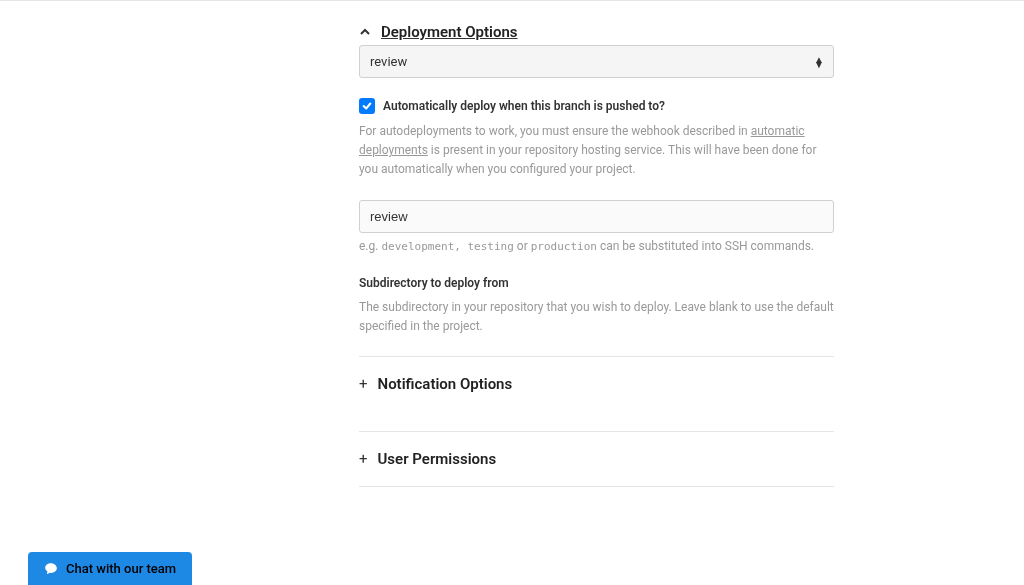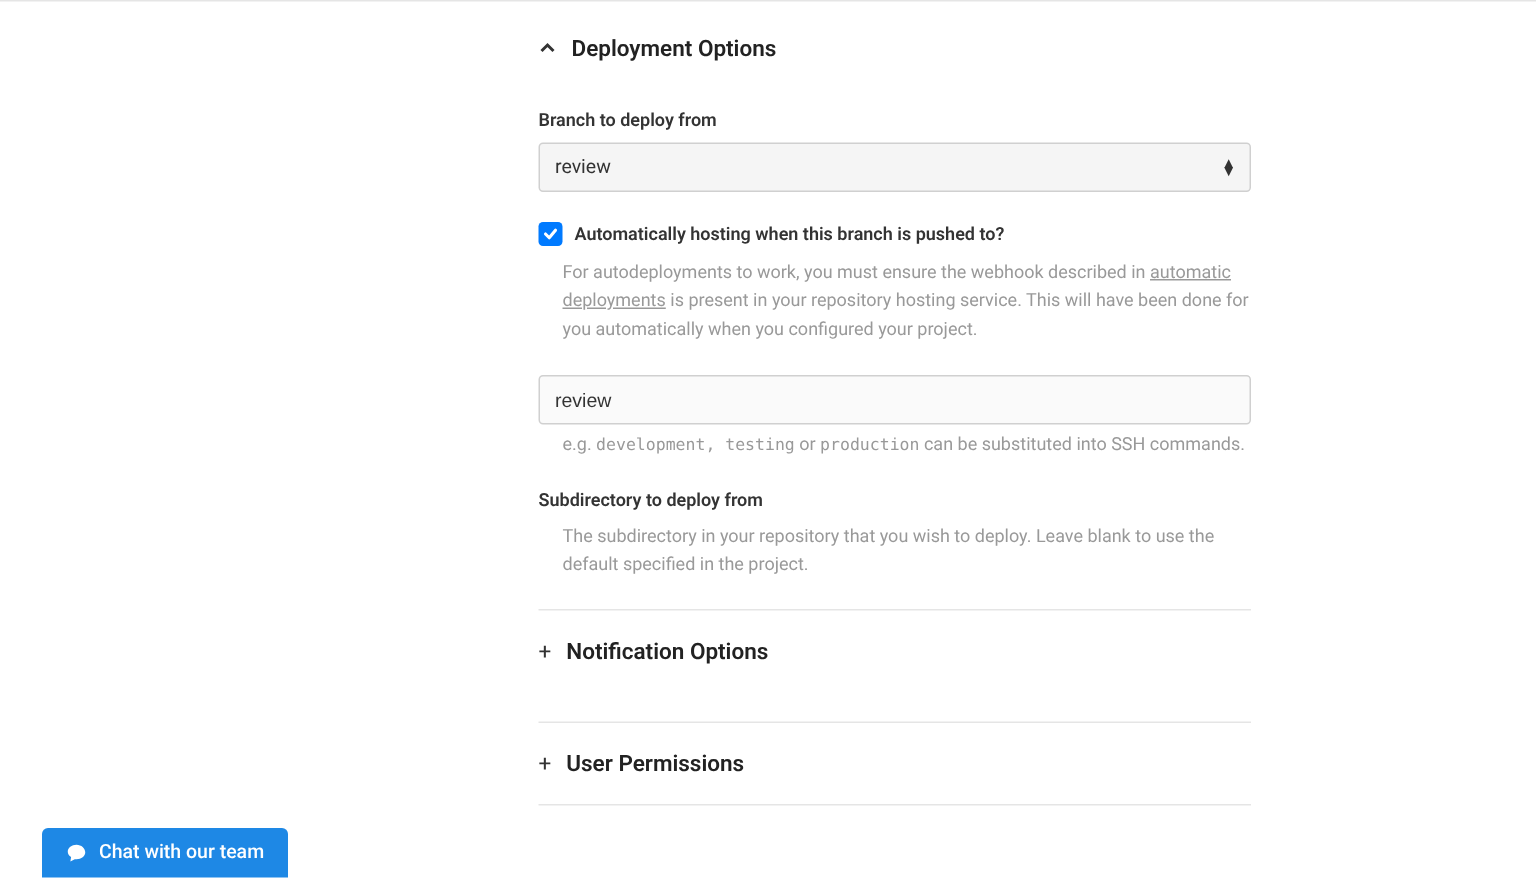--- a/index.html
+++ b/index.html
@@ -18,22 +18,23 @@
       border-top: 1px solid #e5e5e5;
     }
     .container {
       max-width: 475px;
       margin-left: 359px;
       padding-top: 22px;
     }
     .section-header {
       display: flex;
       align-items: center;
-      margin-bottom: 32px;
-      cursor: pointer;
+      margin-bottom: 4px;
+      cursor: pointer;
+      text-decoration: underline;
     }
     .section-header .chevron {
       width: 12px;
       height: 12px;
       margin-right: 10px;
       display: flex;
       align-items: center;
       justify-content: center;
     }
     .section-header h2 {
@@ -110,21 +111,20 @@
       font-size: 12px;
       font-weight: 600;
       color: #333;
       cursor: pointer;
     }
     .help-text {
       font-size: 12px;
       color: #999;
       line-height: 1.6;
       margin-top: 4px;
-      margin-left: 16px;
     }
     .help-text a {
       color: #999;
       text-decoration: underline;
     }
     .help-text code {
       font-family: Menlo, Monaco, Consolas, monospace;
       font-size: 11px;
     }
     .divider {
@@ -155,21 +155,21 @@
       align-items: center;
       padding-top: 22px;
       border-top: 1px solid #e5e5e5;
       margin-top: 0;
     }
     .chat-widget {
       position: fixed;
       bottom: 0;
       left: 28px;
       background: #1e88e5;
-      color: #ffffff;
+      color: #000000;
       padding: 9px 16px;
       border-radius: 4px 4px 0 0;
       font-size: 13px;
       font-weight: 500;
       display: flex;
       align-items: center;
       cursor: pointer;
     }
     .chat-widget svg {
       width: 14px;
@@ -185,35 +185,34 @@
   <div class="section-header">
     <span class="chevron">
       <svg viewBox="0 0 12 12" fill="none" stroke="#333" stroke-width="2">
           <path d="M2 8 L6 4 L10 8"></path>
         </svg>
     </span>
     <h2>Deployment Options</h2>
   </div>
 
   <div class="field-group">
-    <label class="field-label">Branch to deploy from</label>
     <div class="select-wrapper">
       <div class="select-box">review</div>
       <div class="select-arrows">▲<br>▼</div>
     </div>
   </div>
 
   <div class="field-group">
     <div class="checkbox-row">
       <div class="checkbox">
         <svg viewBox="0 0 12 12" fill="none" stroke="#fff" stroke-width="2.5" stroke-linecap="round" stroke-linejoin="round">
             <path d="M2 6 L5 9 L10 3"></path>
           </svg>
       </div>
-      <label class="checkbox-label">Automatically hosting when this branch is pushed to?</label>
+      <label class="checkbox-label">Automatically deploy when this branch is pushed to?</label>
     </div>
     <p class="help-text">
       <span>For autodeployments to work, you must ensure the webhook described in </span><a href="#">automatic deployments</a><span> is present in your repository hosting service. This will have been done for you automatically when you configured your project.</span>
     </p>
   </div>
 
   <div class="field-group">
     <input type="text" class="text-input" value="review" style="">
     <p class="help-text">
       <span>e.g. </span><code>development, testing</code><span> or </span><code>production</code><span> can be substituted into SSH commands.</span>

